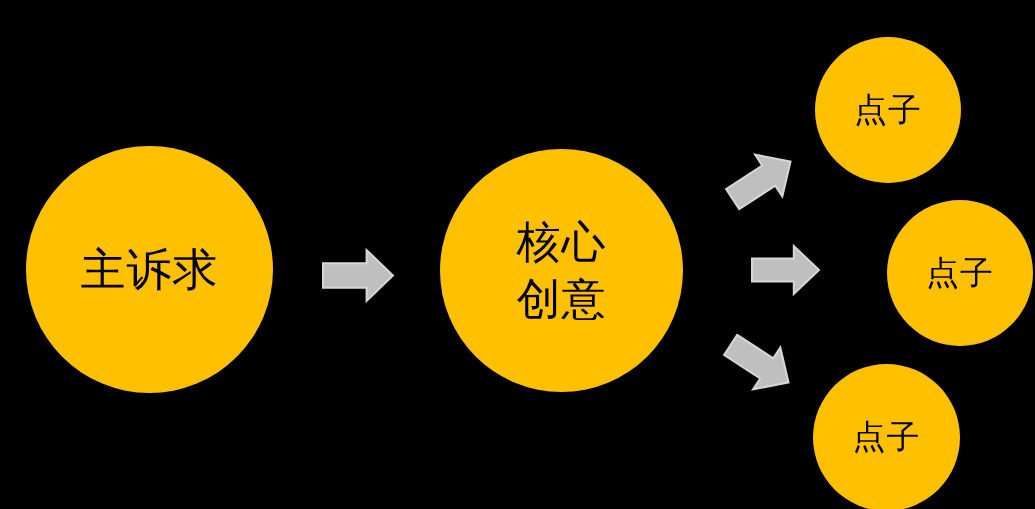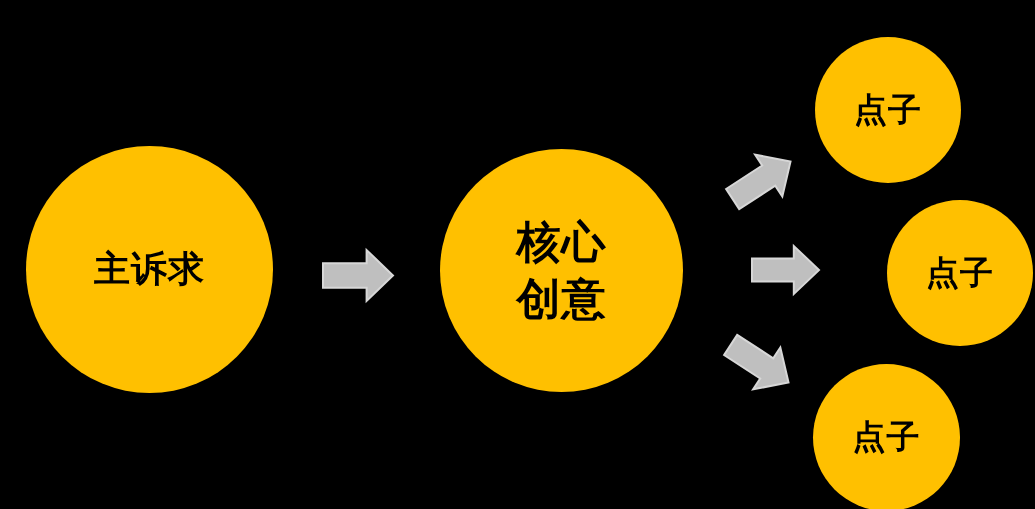--- a/index.html
+++ b/index.html
@@ -21,28 +21,28 @@
   .circle {
     position: absolute;
     border-radius: 50%;
     background: var(--node-fill);
     display: flex;
     align-items: center;
     justify-content: center;
   }
   .circle .label {
     color: var(--text);
-    font-weight: 700;
+    font-weight: 400;
     text-align: center;
     white-space: pre-line;
     line-height: 1.28;
     letter-spacing: 1px;
   }
   .node-main  { left: 26px;  top: 146px; width: 247px; height: 247px; }
-  .node-main .label { font-size: 36px; }
+  .node-main .label { font-size: 45px; }
   .node-core  { left: 440px; top: 149px; width: 243px; height: 243px; }
   .node-core .label { font-size: 44px; }
   .node-idea1 { left: 815px; top: 37px;  width: 146px; height: 146px; }
   .node-idea2 { left: 887px; top: 200px; width: 146px; height: 146px; }
   .node-idea3 { left: 813px; top: 364px; width: 147px; height: 147px; }
   .node-idea1 .label, .node-idea2 .label, .node-idea3 .label { font-size: 33px; }
 
   .arrow { position: absolute; overflow: visible; }
   .arrow polygon {
     fill: var(--arrow-fill);

